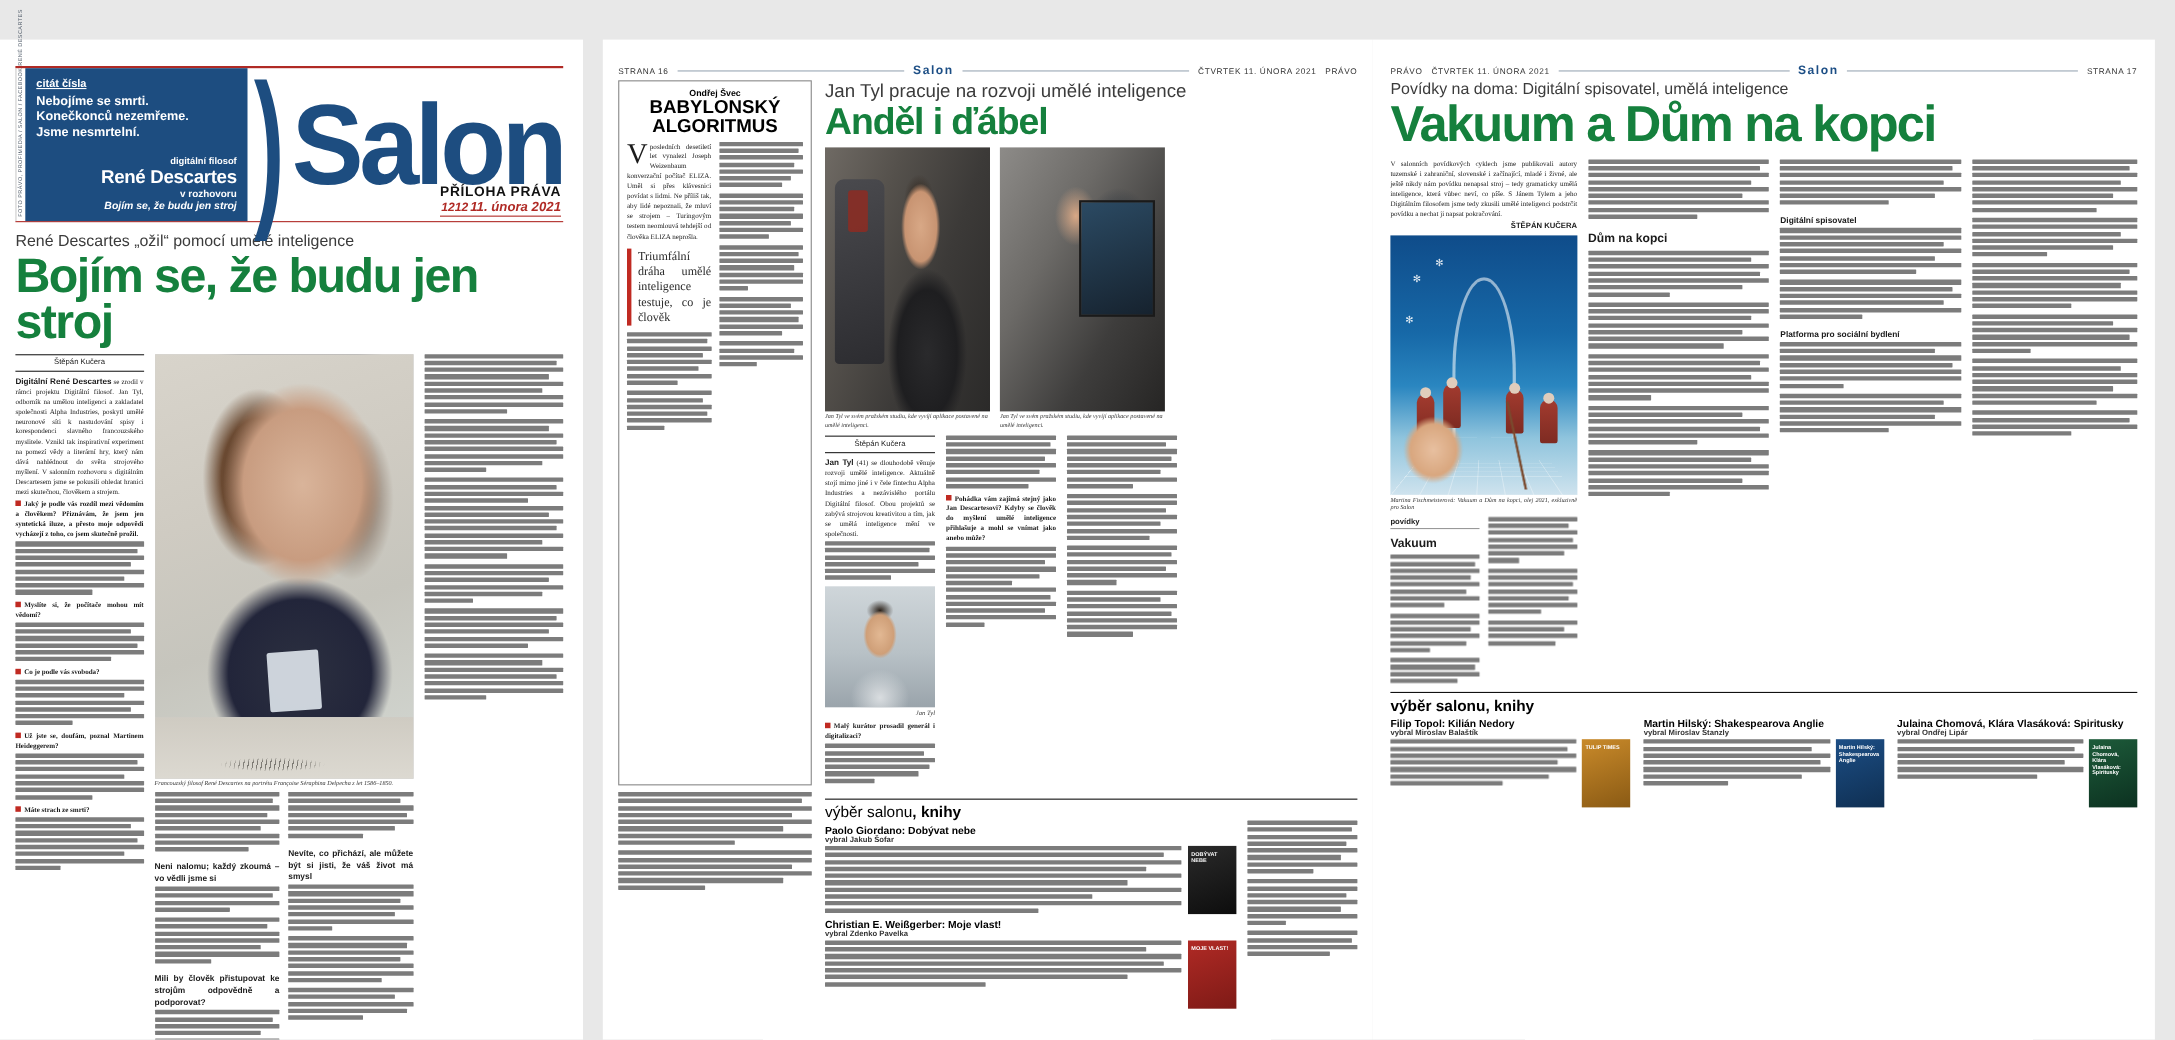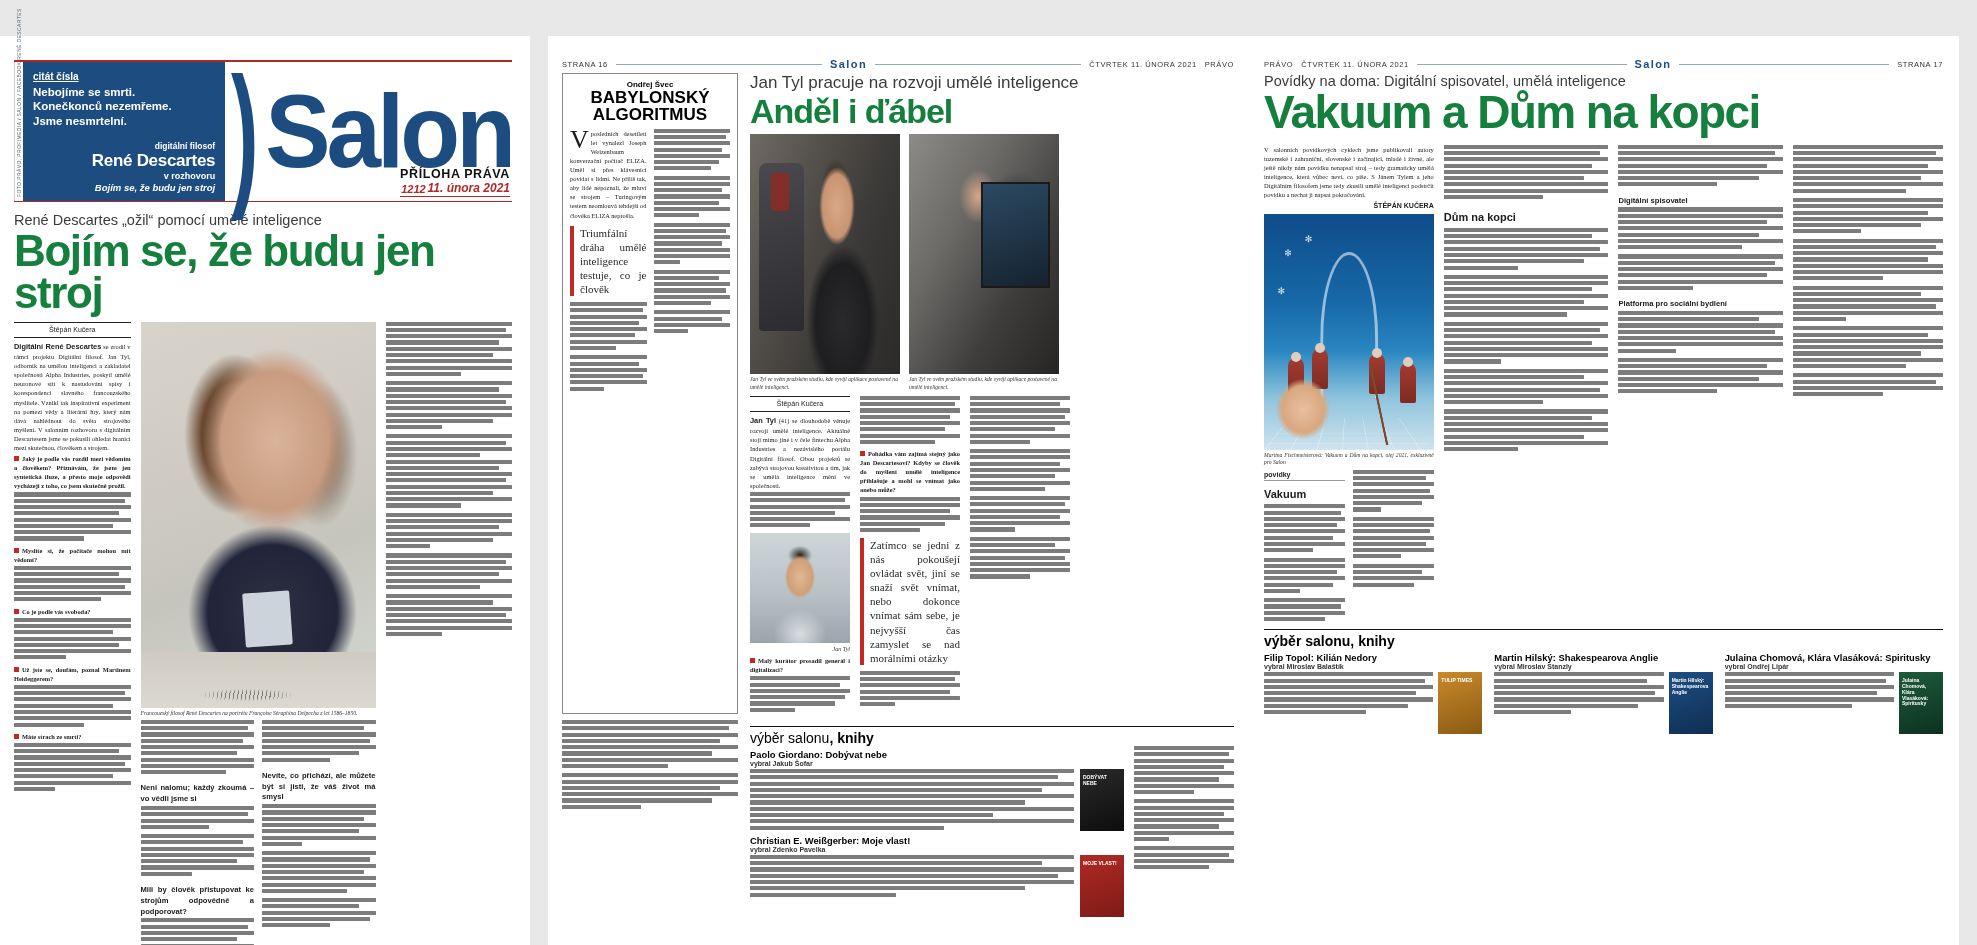--- a/index.html
+++ b/index.html
@@ -540,21 +540,20 @@
               <div class="tl s100"></div>
               <div class="tl s75"></div>
             <div class="para-gap"></div>
             <p class="noind"><span class="bullet-sq"></span><span class="num-lead">Pohádka vám zajímá stejný jako Jan Descartesovi? Kdyby se člověk do myšlení umělé inteligence přihlašuje a mohl se vnímat jako anebo může?</span></p>
             <div class="tl s100"></div>
               <div class="tl s100"></div>
               <div class="tl s90"></div>
               <div class="tl s100"></div>
             <div class="tl s85"></div>
               <div class="tl s60"></div>
-            <div class="qbox sm">Zatímco se jedni z nás pokoušejí ovládat svět, jiní se snaží svět vnímat, nebo dokonce vnímat sám sebe, je nejvyšší čas zamyslet se nad morálními otázky</div>
             <div class="tl s100"></div>
               <div class="tl s95"></div>
               <div class="tl s100"></div>
               <div class="tl s90"></div>
             <div class="tl s100"></div>
               <div class="tl s35"></div>
           </div>
           <div class="col" style="width:100px;">
             <div class="tl s100"></div>
               <div class="tl s90"></div>

